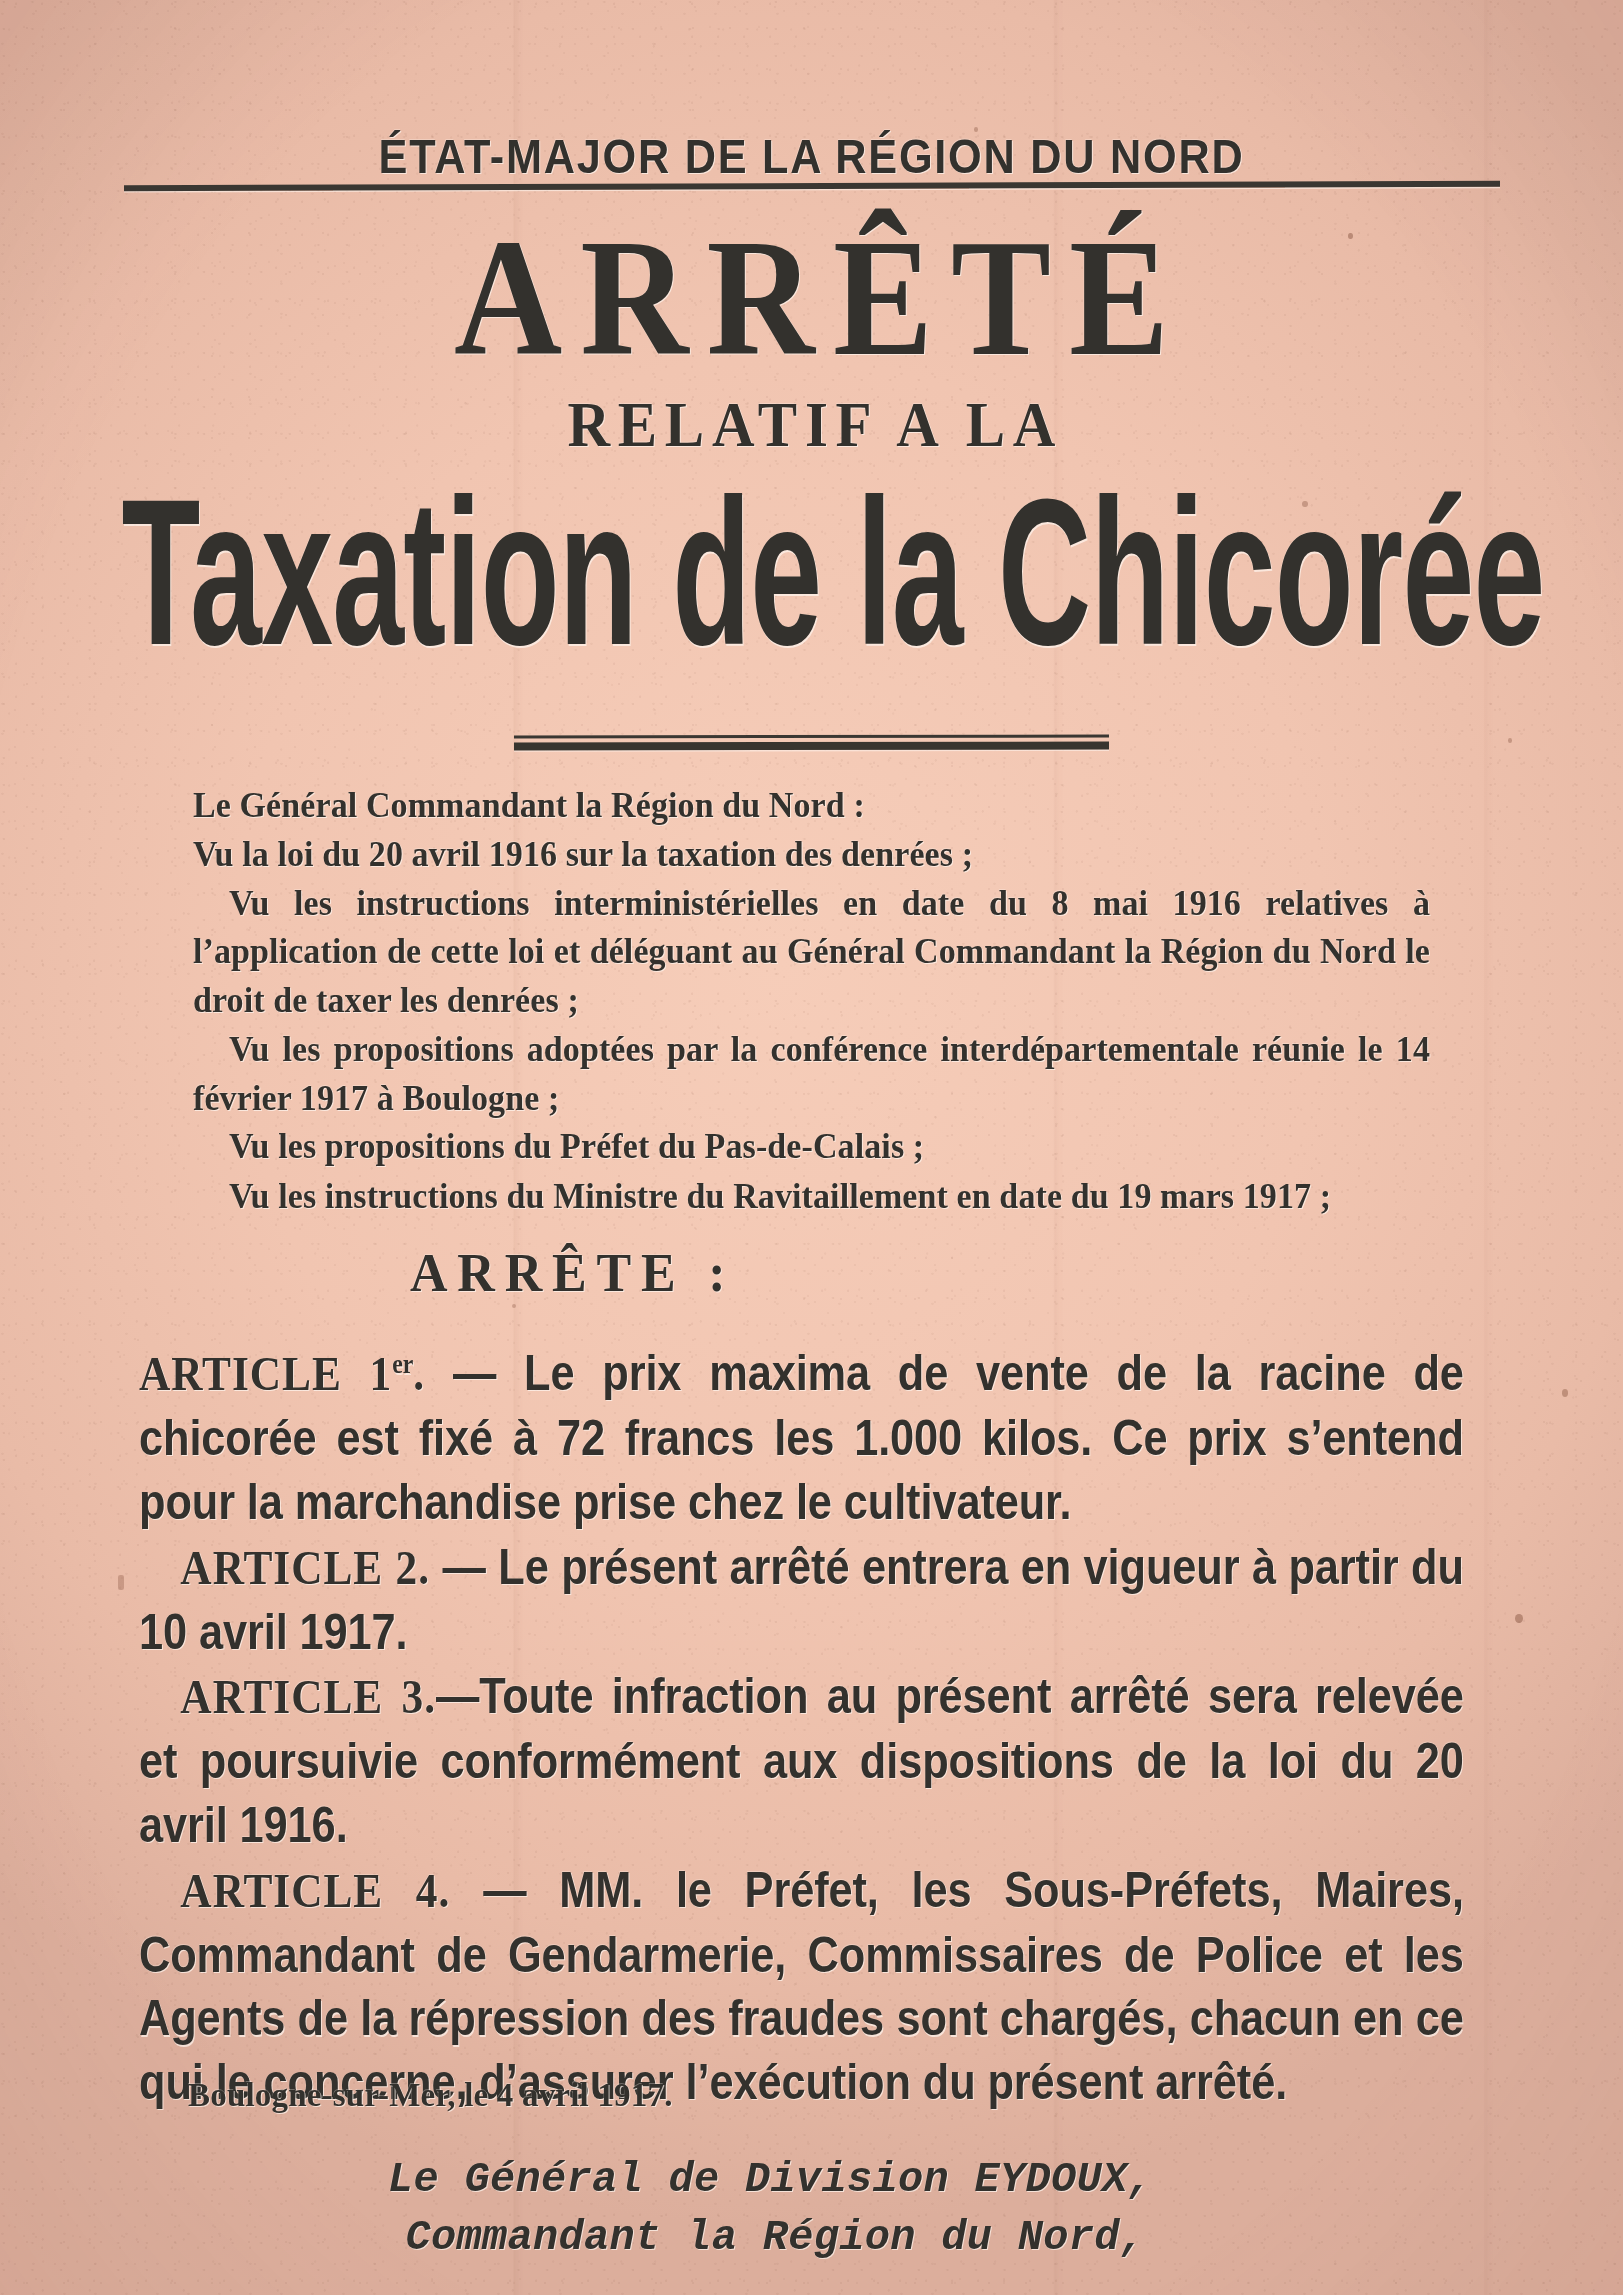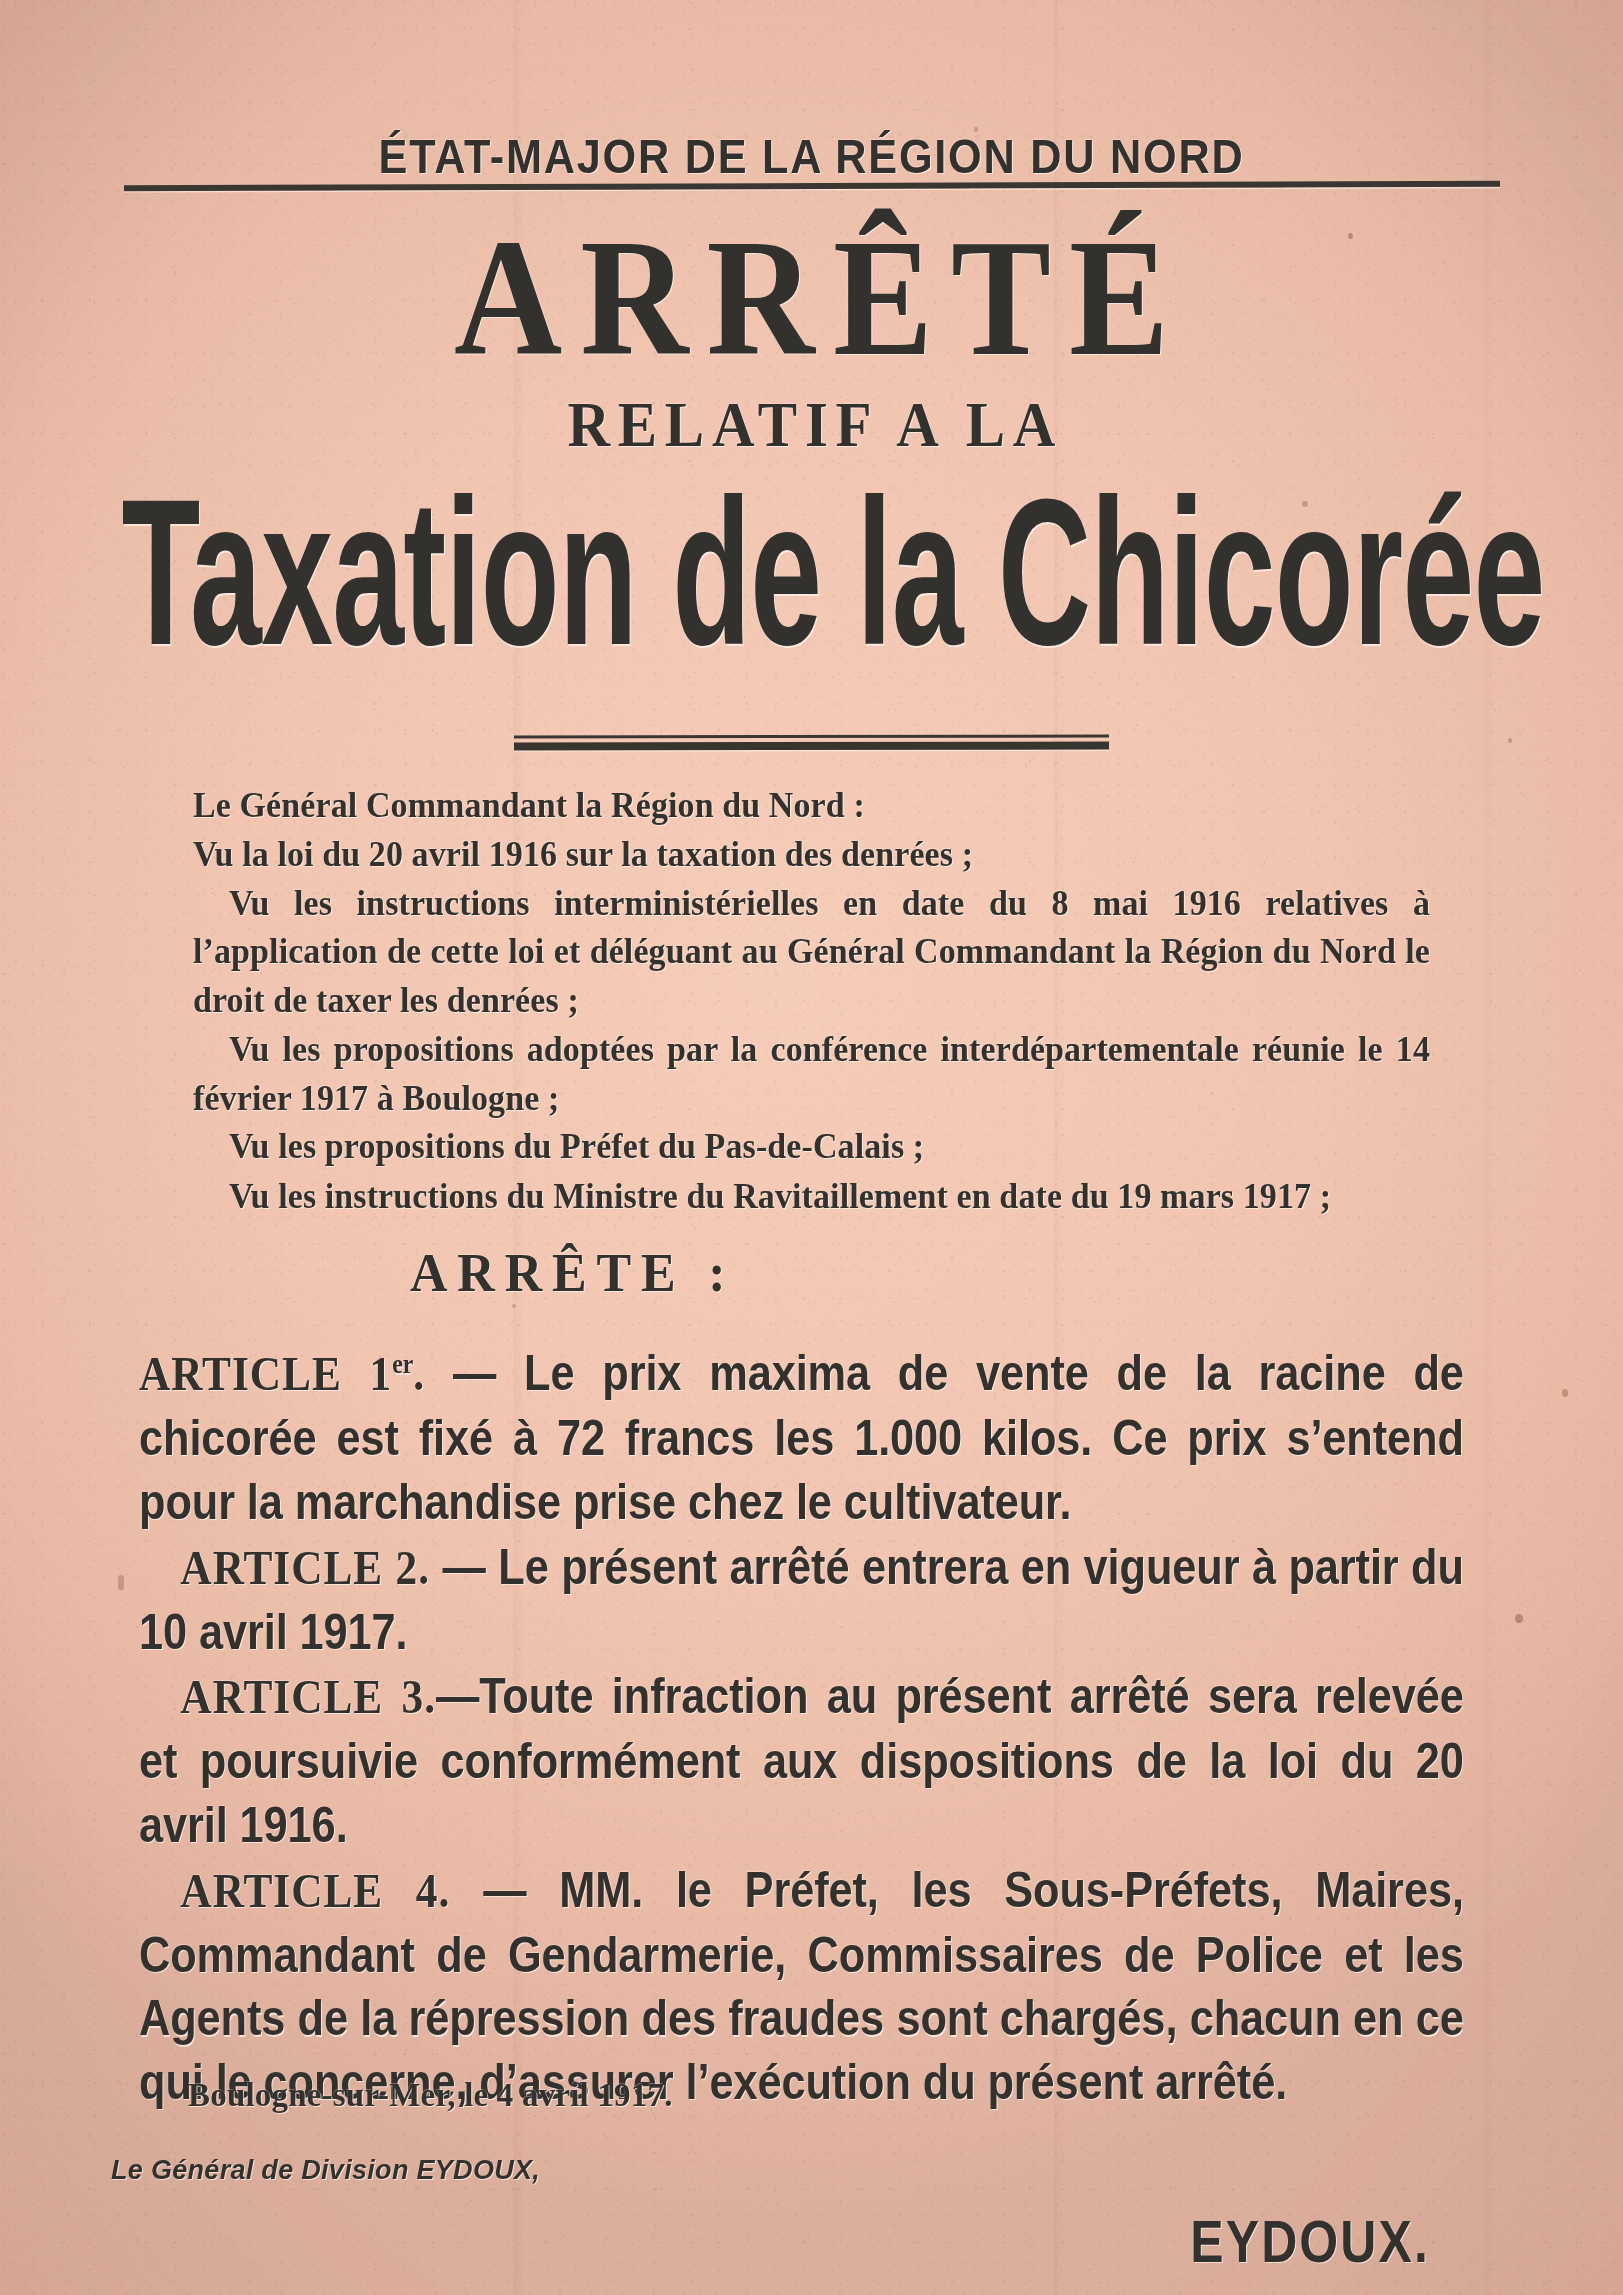--- a/index.html
+++ b/index.html
@@ -207,25 +207,25 @@
     font-family: "Liberation Serif", "DejaVu Serif", serif;
     font-weight: 700;
     font-size: 33px;
     letter-spacing: 0.2px;
     transform: scaleY(1.05);
   }
 
   
   .sigblock {
     margin: 39px 82px 0 0;
-    text-align: left;
-    font-family: Liberation Sans, sans-serif;
+    text-align: center;
+    font-family: Liberation Mono, monospace;
     font-style: italic;
     font-weight: 700;
-    font-size: 27px;
+    font-size: 42px;
     line-height: 1.38;
     letter-spacing: 0.3px;
   }
   .sigblock .l2 { margin-right: -9.8px; }
   .signature {
     margin-top: 24px;
     margin-right: 82px;
     text-align: right;
     font-family: "Liberation Sans", "DejaVu Sans", sans-serif;
     font-weight: 700;
@@ -303,20 +303,21 @@
         <span>—</span>
         <span>MM. le Préfet, les Sous-Préfets, Maires, Commandant de Gendarmerie, Commissaires de Police et les Agents de la répression des fraudes sont chargés, chacun en ce qui le concerne, d’assurer l’exécution du présent arrêté.</span>
       </p>
 
     </div>
 
     <div class="placedate ink">Boulogne-sur-Mer, le 4 avril 1917.</div>
 
     <div class="sigblock ink">
       <div class="l1">Le Général de Division EYDOUX,</div>
+      <div class="l2">Commandant la Région du Nord,</div>
     </div>
     <div class="signature ink">EYDOUX.</div>
 
   </div>
 
   <div id="edgeshade"></div>
 </div>
 
 
 </body></html>

